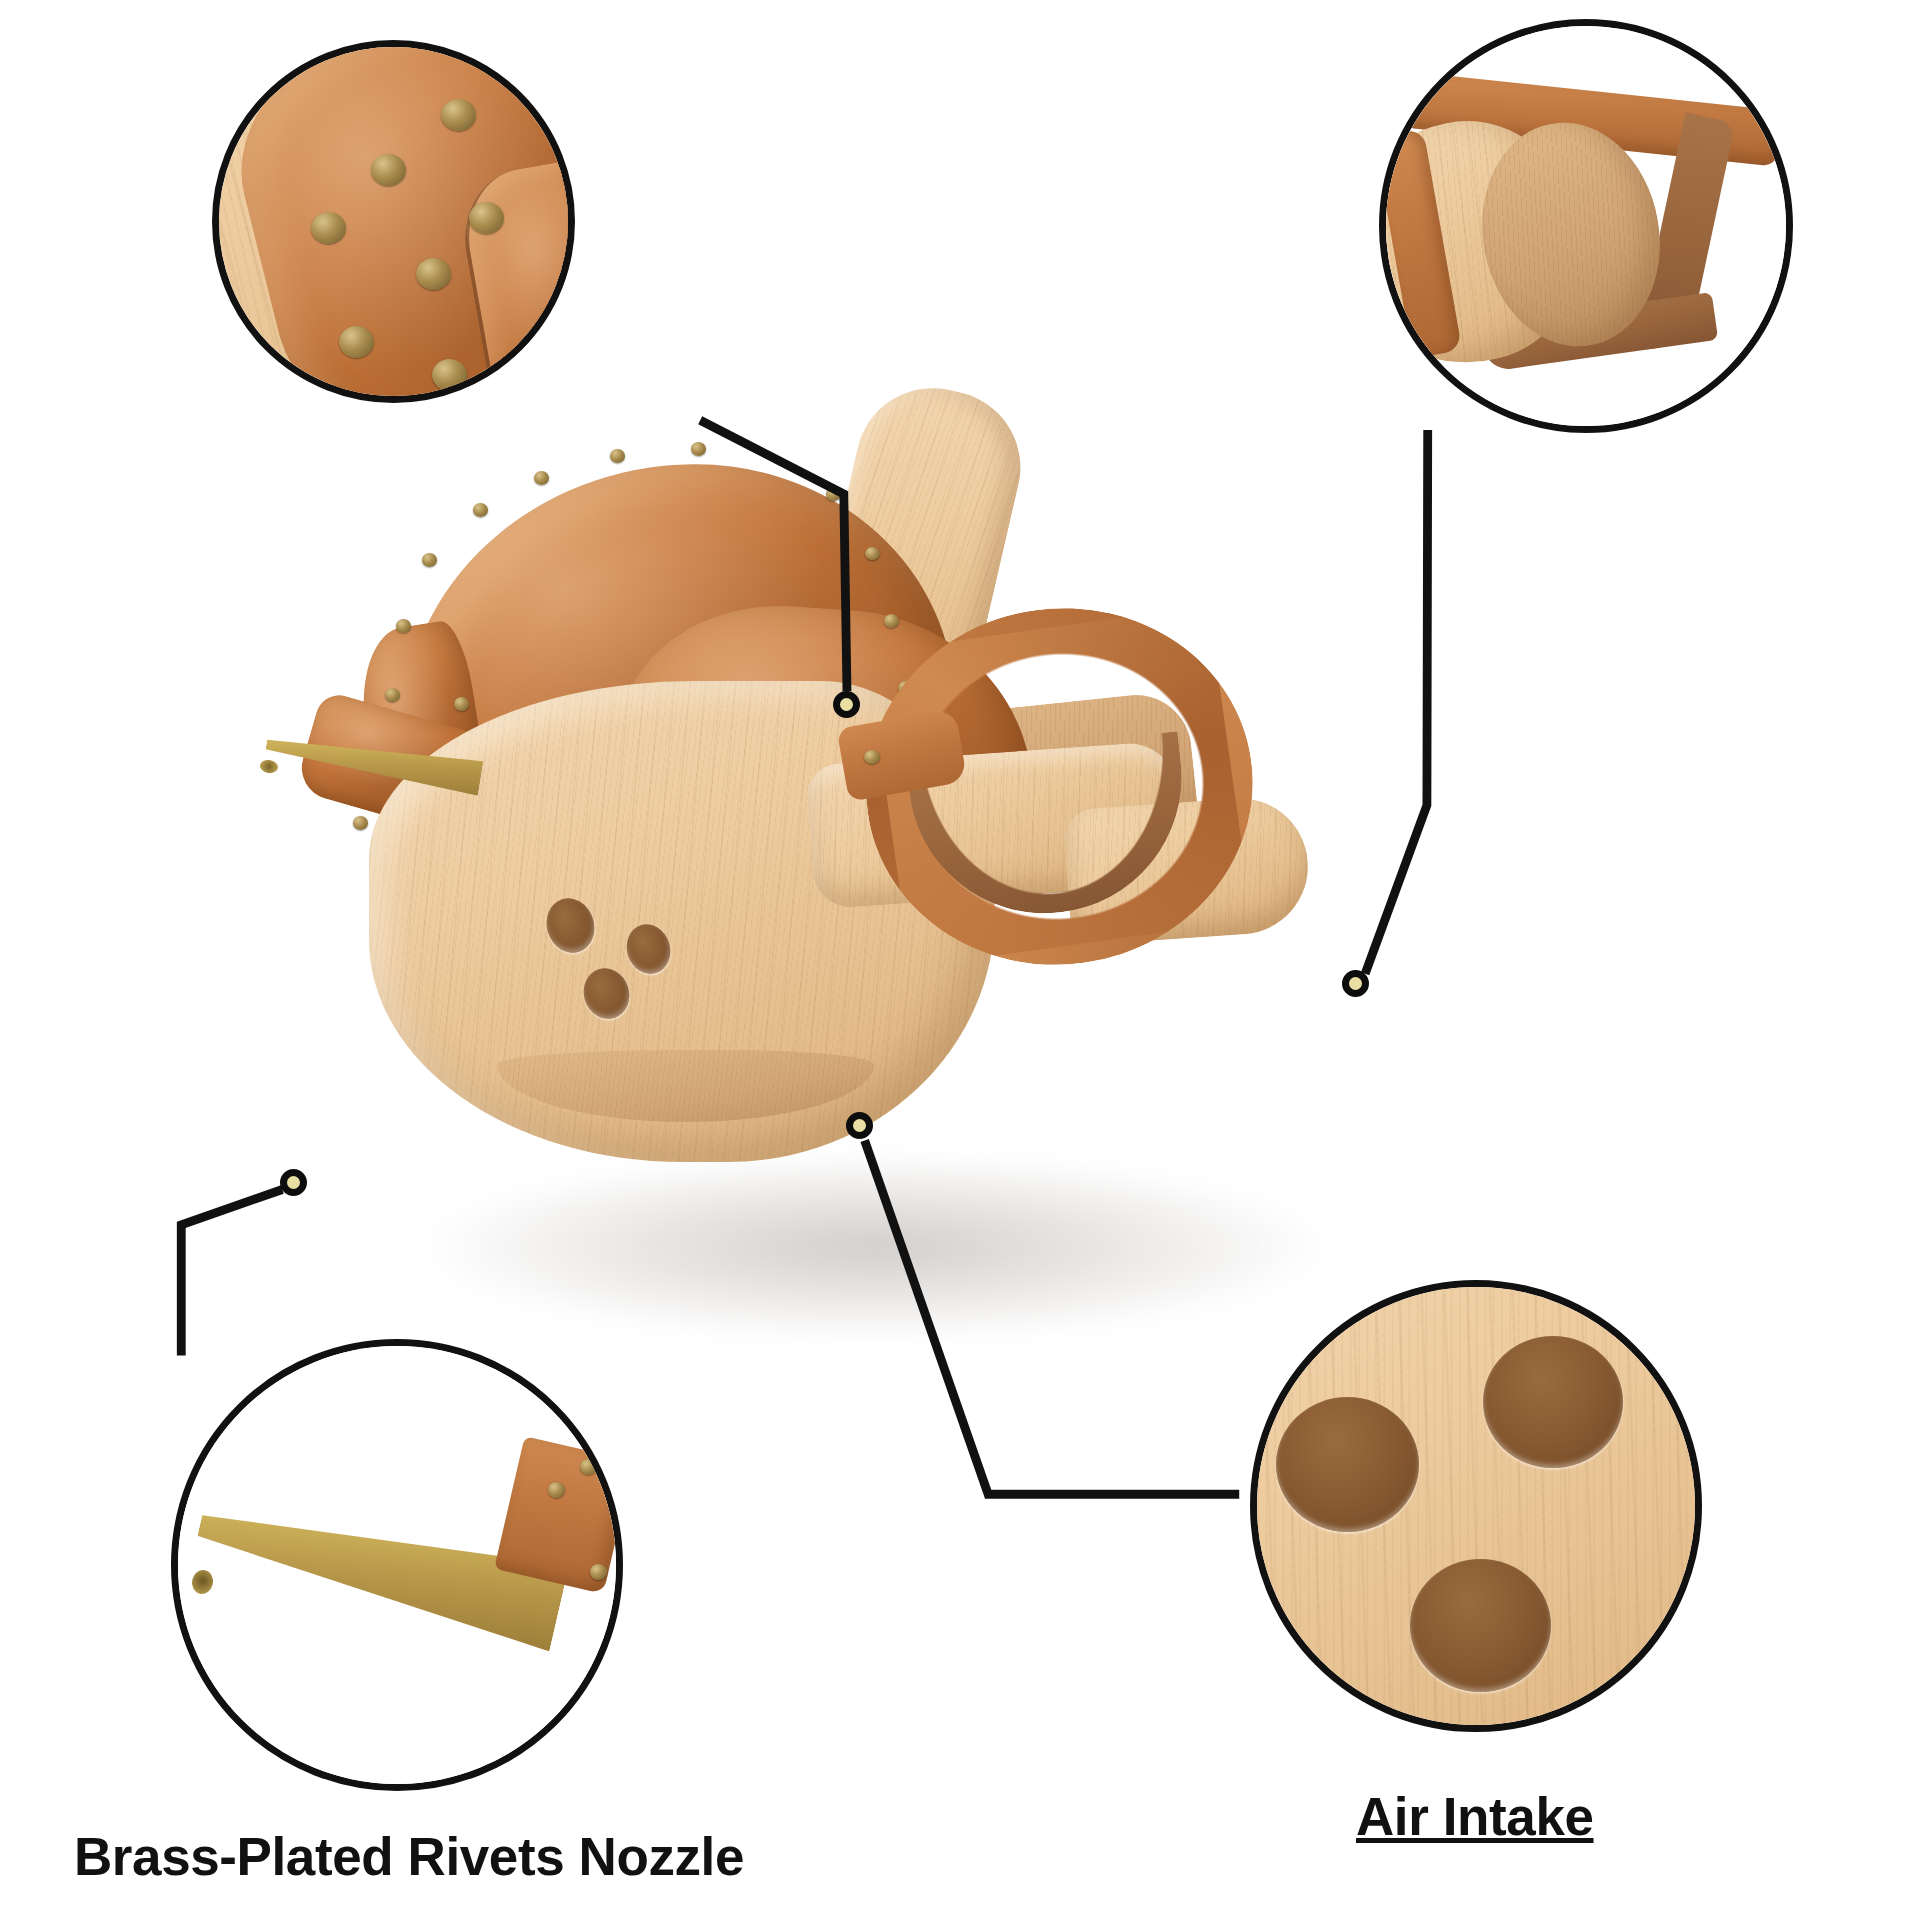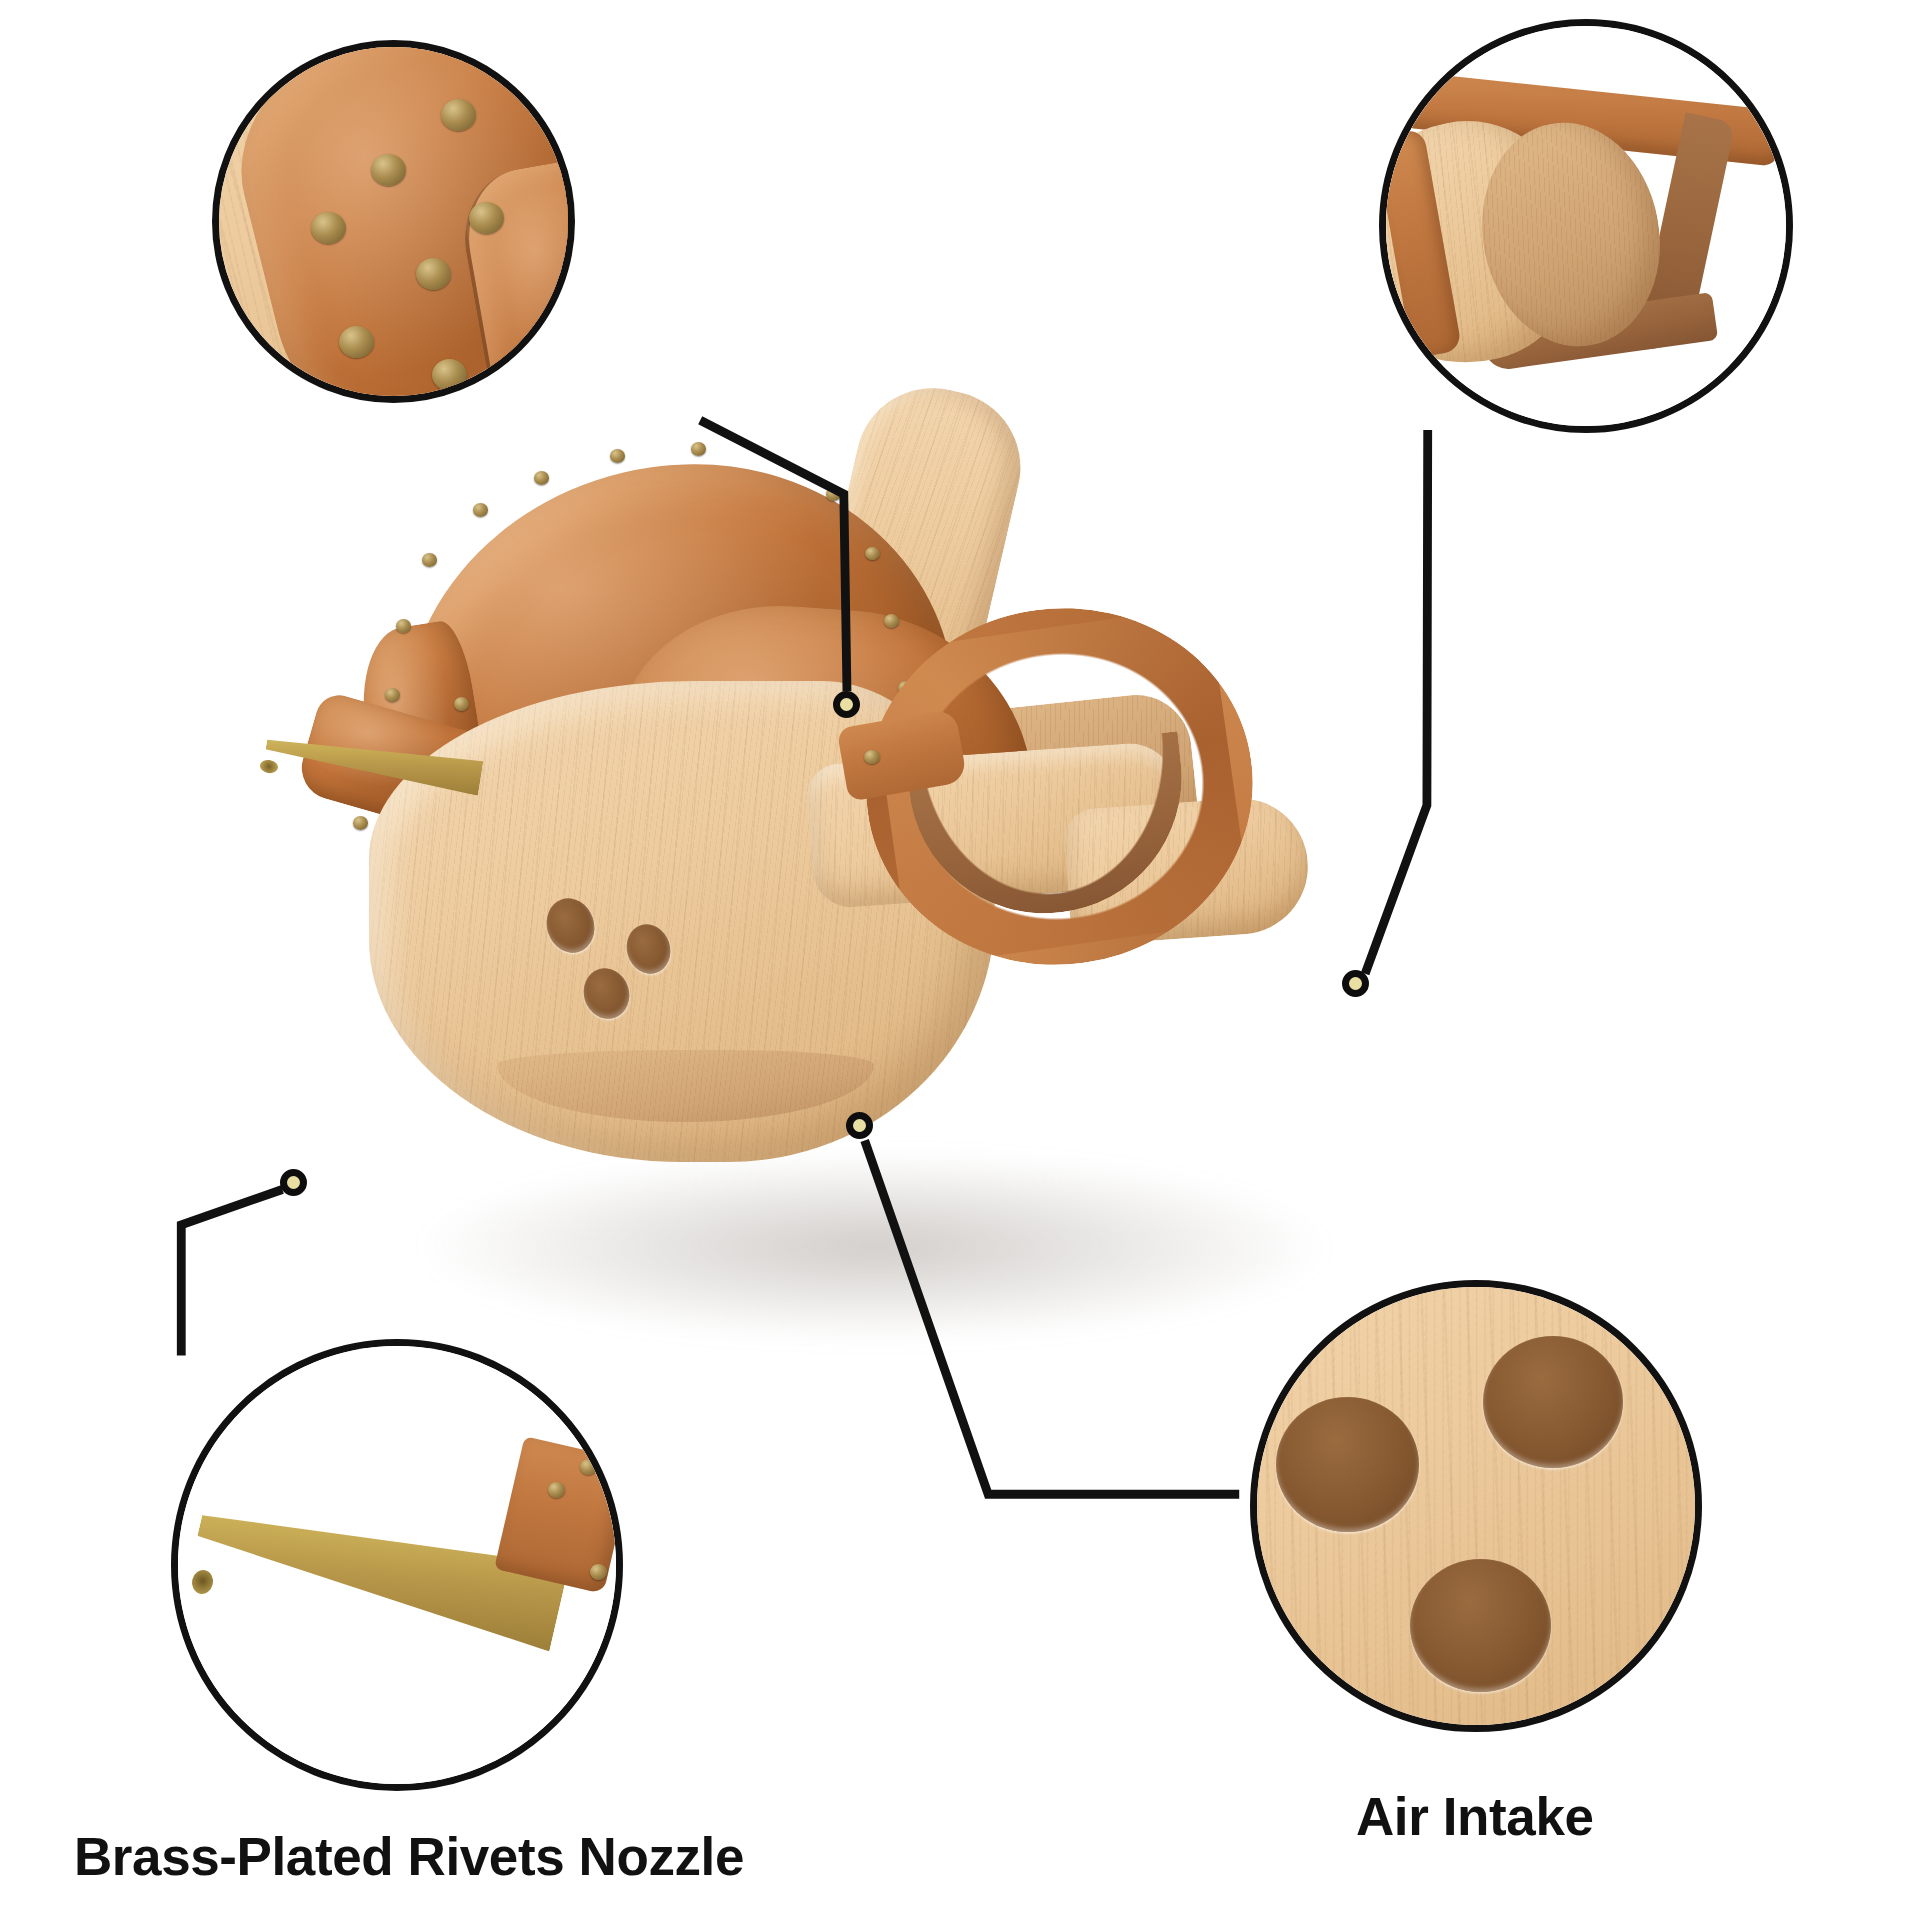--- a/index.html
+++ b/index.html
@@ -310,21 +310,21 @@
   <div class="callout-label" style="left:74px; top:1830px; font-size:53px;">Brass-Plated Rivets Nozzle</div>
 
   <div class="callout-circle" style="left:1250px; top:1280px; width:452px; height:452px;">
     <div class="callout-inner">
       <div class="crop-art wood" style="transform: rotate(-7deg) scale(1.5);"></div>
       <div class="hole" style="left:26px; top:117px; width:143px; height:135px;"></div>
       <div class="hole" style="left:233px; top:56px; width:140px; height:132px;"></div>
       <div class="hole" style="left:160px; top:279px; width:141px; height:133px;"></div>
     </div>
   </div>
-  <div class="callout-label" style="left:1356px; top:1790px; font-size:53px;">Air Intake</div>
+  <div class="callout-label" style="left:1356px; top:1790px; font-size:53px;text-decoration:underline;">Air Intake</div>
 
   <div class="marker-dot" style="left:833px; top:691px;"></div>
   <div class="marker-dot" style="left:1342px; top:970px;"></div>
   <div class="marker-dot" style="left:280px;  top:1169px;"></div>
   <div class="marker-dot" style="left:846px; top:1112px;"></div>
 
 </div>
 
 
 </body></html>

